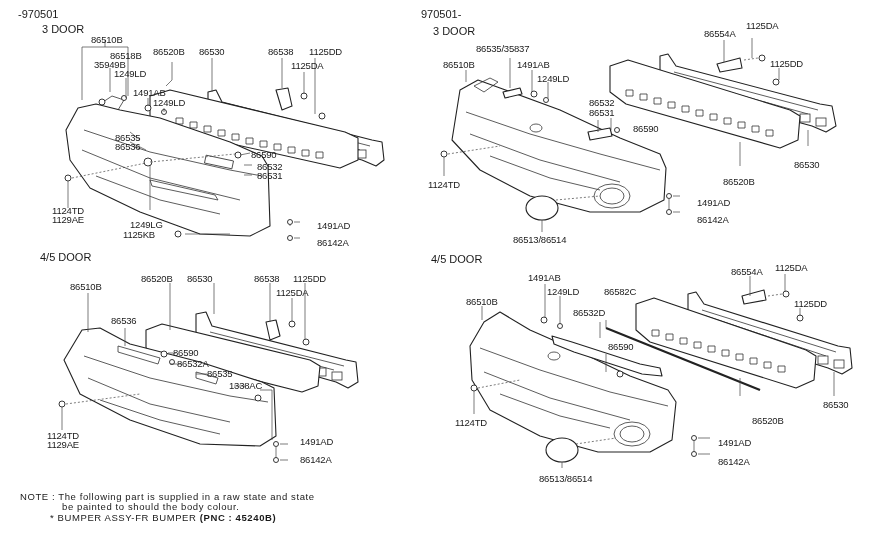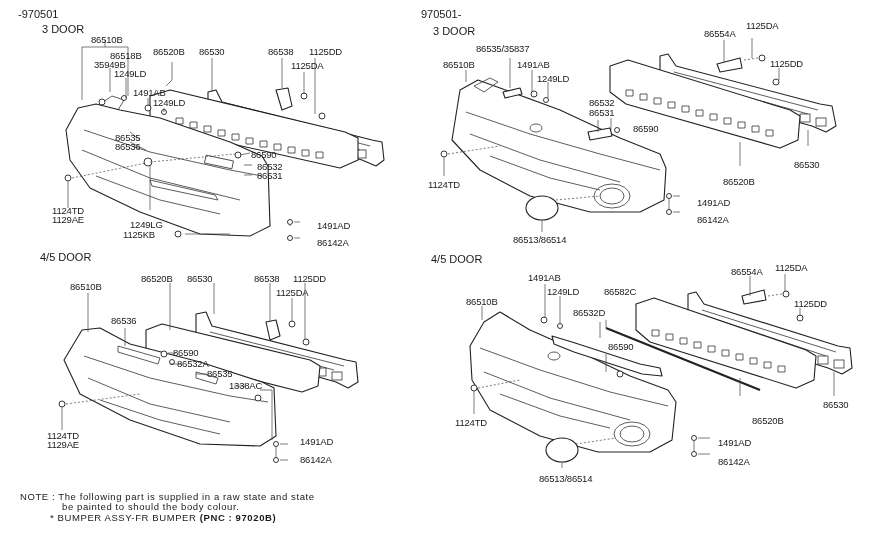--- a/index.html
+++ b/index.html
@@ -264,15 +264,15 @@
   <span class="lbl" style="left:718px;top:438px;">1491AD</span>
   <span class="lbl" style="left:718px;top:457px;">86142A</span>
   <span class="lbl" style="left:539px;top:474px;">86513/86514</span>
 </div>
 
 <div>
   <div class="note" style="left:20px;top:492px;">NOTE : The following part is supplied in a raw state and state</div>
   <div class="note" style="left:62px;top:502px;">be painted to should the body colour.</div>
   <div class="note" style="left:50px;top:513px;">
     <span>* BUMPER ASSY-FR BUMPER</span>
-    <b>(PNC : 97020B)</b>
+    <b>(PNC : 45240B)</b>
   </div>
 </div>
 
 </body></html>

